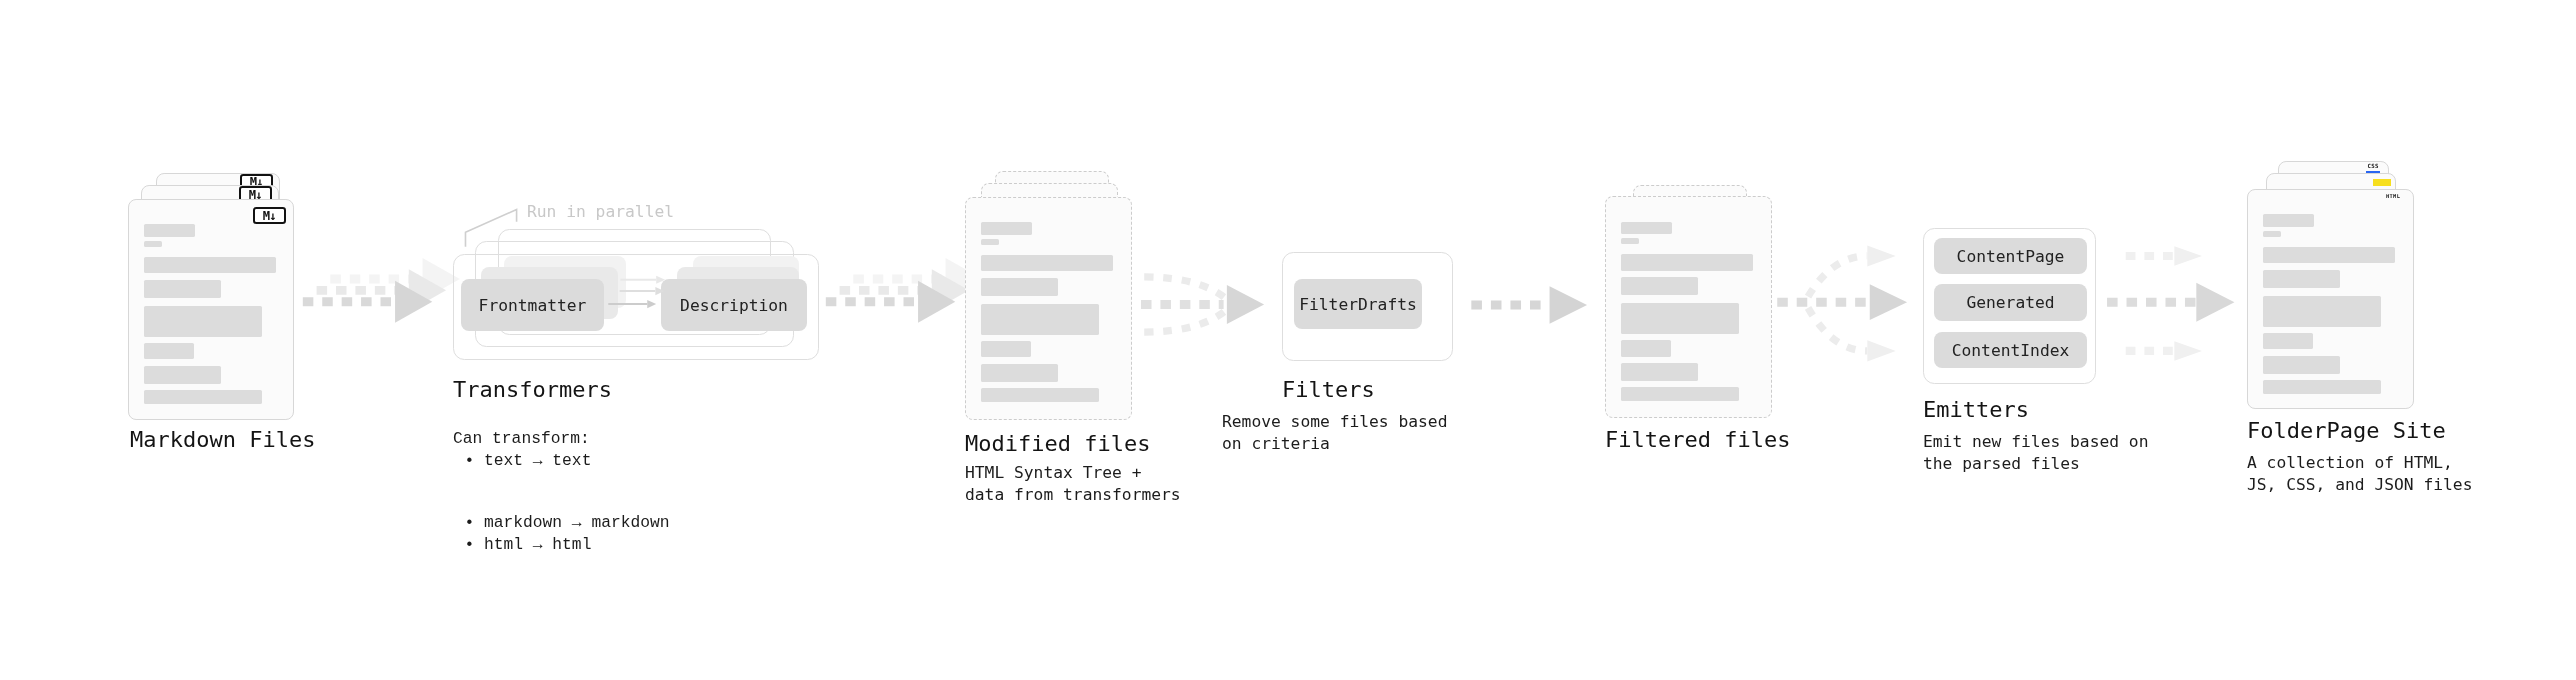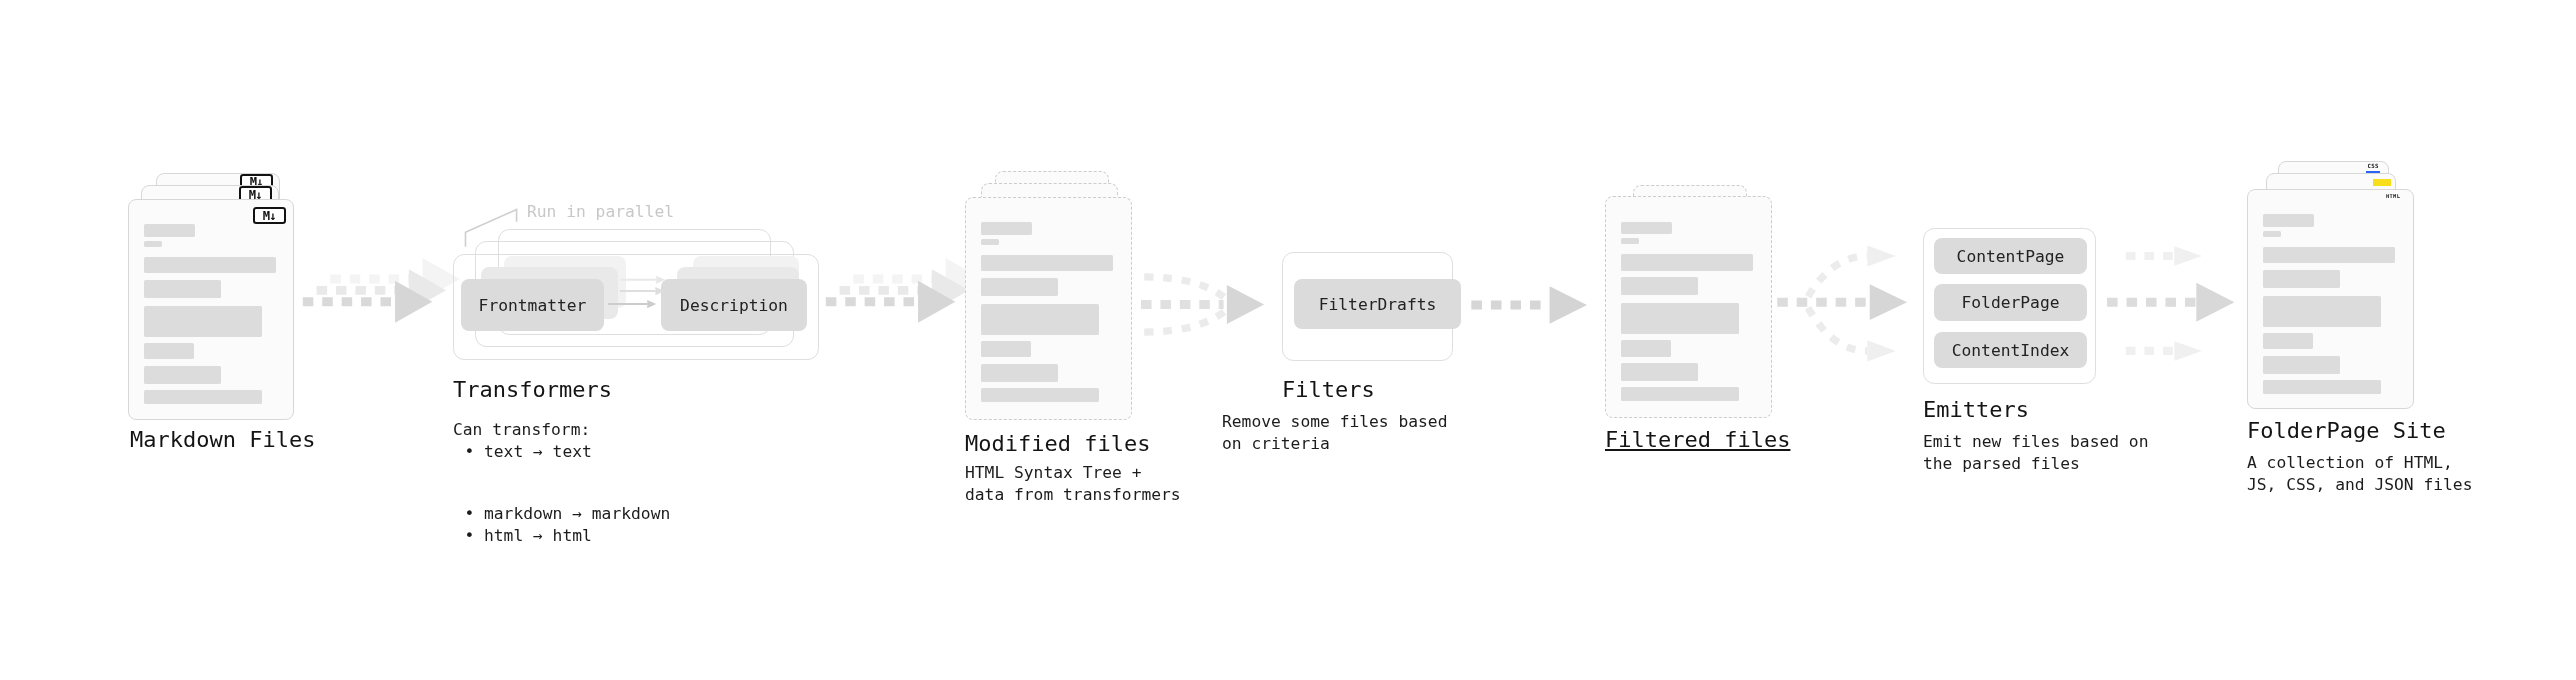--- a/index.html
+++ b/index.html
@@ -108,21 +108,21 @@
       <line x1="18" y1="22" x2="62" y2="22" stroke-width="2.5" fill="none"></line>
       <polygon points="62,17 62,27 73,22" stroke="none"></polygon>
     </g>
     <g stroke="#cccccc" fill="#cccccc">
       <line x1="4" y1="38" x2="52" y2="38" stroke-width="2.5" fill="none"></line>
       <polygon points="52,33 52,43 63,38" stroke="none"></polygon>
     </g>
   </svg>
 
   <div class="heading" style="left:453px;top:377px;">Transformers</div>
-  <div class="abs" style="left:453px;top:419px;">
+  <div class="abs" style="left:453px;top:428px;font-family:Liberation Mono, monospace;">
     <div class="desc-line">Can transform:</div>
     <div class="desc-line" style="padding-left:11.4px;">• text → text</div>
     <div class="desc-line" style="padding-left:11.4px;margin-top:40px;">• markdown → markdown</div>
     <div class="desc-line" style="padding-left:11.4px;">• html → html</div>
   </div>
 
   <svg style="left:822px;top:258px;" width="163" height="89" viewBox="0 0 200 110">
     <g transform="translate(34,-28)" stroke="#f4f4f4" fill="#f4f4f4">
       <line x1="4" y1="54" x2="118" y2="54" stroke-width="11" stroke-dasharray="13 11" fill="none"></line>
       <polygon points="118,28 118,80 164,54" stroke="none"></polygon>
@@ -156,21 +156,21 @@
 data from transformers</div>
 
   <svg style="left:1136px;top:264px;" width="142" height="81" viewBox="0 0 175 100">
     <path d="M 10 16 Q 80 16 112 44" stroke="#ebebeb" stroke-width="9" stroke-dasharray="11 12" fill="none"></path>
     <path d="M 10 84 Q 80 84 112 56" stroke="#ebebeb" stroke-width="9" stroke-dasharray="11 12" fill="none"></path>
     <line x1="6" y1="50" x2="108" y2="50" stroke="#e0e0e0" stroke-width="11" stroke-dasharray="13 11"></line>
     <polygon points="112,26 112,74 158,50" fill="#d6d6d6"></polygon>
   </svg>
 
   <div class="container" style="left:1282px;top:252px;width:171px;height:109px;"></div>
-  <div class="pill" style="left:1294px;top:279px;width:167px;height:50px;">FilterDrafts</div>
+  <div class="pill" style="left:1294px;top:279px;width:128px;height:50px;">FilterDrafts</div>
   <div class="heading" style="left:1282px;top:377px;">Filters</div>
   <div class="desc" style="left:1222px;top:411px;">Remove some files based
 on criteria</div>
 
   <svg style="left:1468px;top:283px;" width="124" height="44" viewBox="0 0 152 54">
     <line x1="4" y1="27" x2="100" y2="27" stroke="#d6d6d6" stroke-width="11" stroke-dasharray="13 11"></line>
     <polygon points="100,4 100,50 146,27" fill="#d4d4d4"></polygon>
   </svg>
 
   <div class="stack" style="left:1605px;top:185px;width:167px;height:236px;">
@@ -179,34 +179,34 @@
       <div class="bar b1"></div>
       <div class="bar b2"></div>
       <div class="bar b3"></div>
       <div class="bar b4"></div>
       <div class="bar b5"></div>
       <div class="bar b6"></div>
       <div class="bar b7"></div>
       <div class="bar b8"></div>
     </div>
   </div>
-  <div class="heading" style="left:1605px;top:427px;text-decoration:underline;">Filtered files</div>
+  <div class="heading" style="left:1605px;top:427px;">Filtered files</div>
 
   <svg style="left:1774px;top:238px;" width="142" height="126" viewBox="0 0 175 155">
     <path d="M 42 72 Q 72 22 115 22" stroke="#ececec" stroke-width="9" stroke-dasharray="11 12" fill="none"></path>
     <polygon points="115,9 115,35 150,22" fill="#efefef"></polygon>
     <path d="M 42 86 Q 72 139 115 139" stroke="#ececec" stroke-width="9" stroke-dasharray="11 12" fill="none"></path>
     <polygon points="115,126 115,152 150,139" fill="#efefef"></polygon>
     <line x1="4" y1="79" x2="118" y2="79" stroke="#dcdcdc" stroke-width="11" stroke-dasharray="13 11"></line>
     <polygon points="118,57 118,101 164,79" fill="#d6d6d6"></polygon>
   </svg>
 
   <div class="container" style="left:1923px;top:228px;width:173px;height:156px;"></div>
   <div class="pill" style="left:1934px;top:238px;width:153px;height:36px;">ContentPage</div>
-  <div class="pill" style="left:1934px;top:284px;width:153px;height:37px;">FolderPage</div>
+  <div class="pill" style="left:1934px;top:284px;width:153px;height:37px;">Generated</div>
   <div class="pill" style="left:1934px;top:332px;width:153px;height:36px;">ContentIndex</div>
   <div class="heading" style="left:1923px;top:397px;">Emitters</div>
   <div class="desc" style="left:1923px;top:431px;">Emit new files based on
 the parsed files</div>
 
   <svg style="left:2103px;top:238px;" width="142" height="126" viewBox="0 0 175 155">
     <g stroke="#f0f0f0" fill="#f0f0f0">
       <line x1="28" y1="22" x2="88" y2="22" stroke-width="10" stroke-dasharray="12 11" fill="none"></line>
       <polygon points="88,10 88,34 122,22" stroke="none"></polygon>
     </g>

